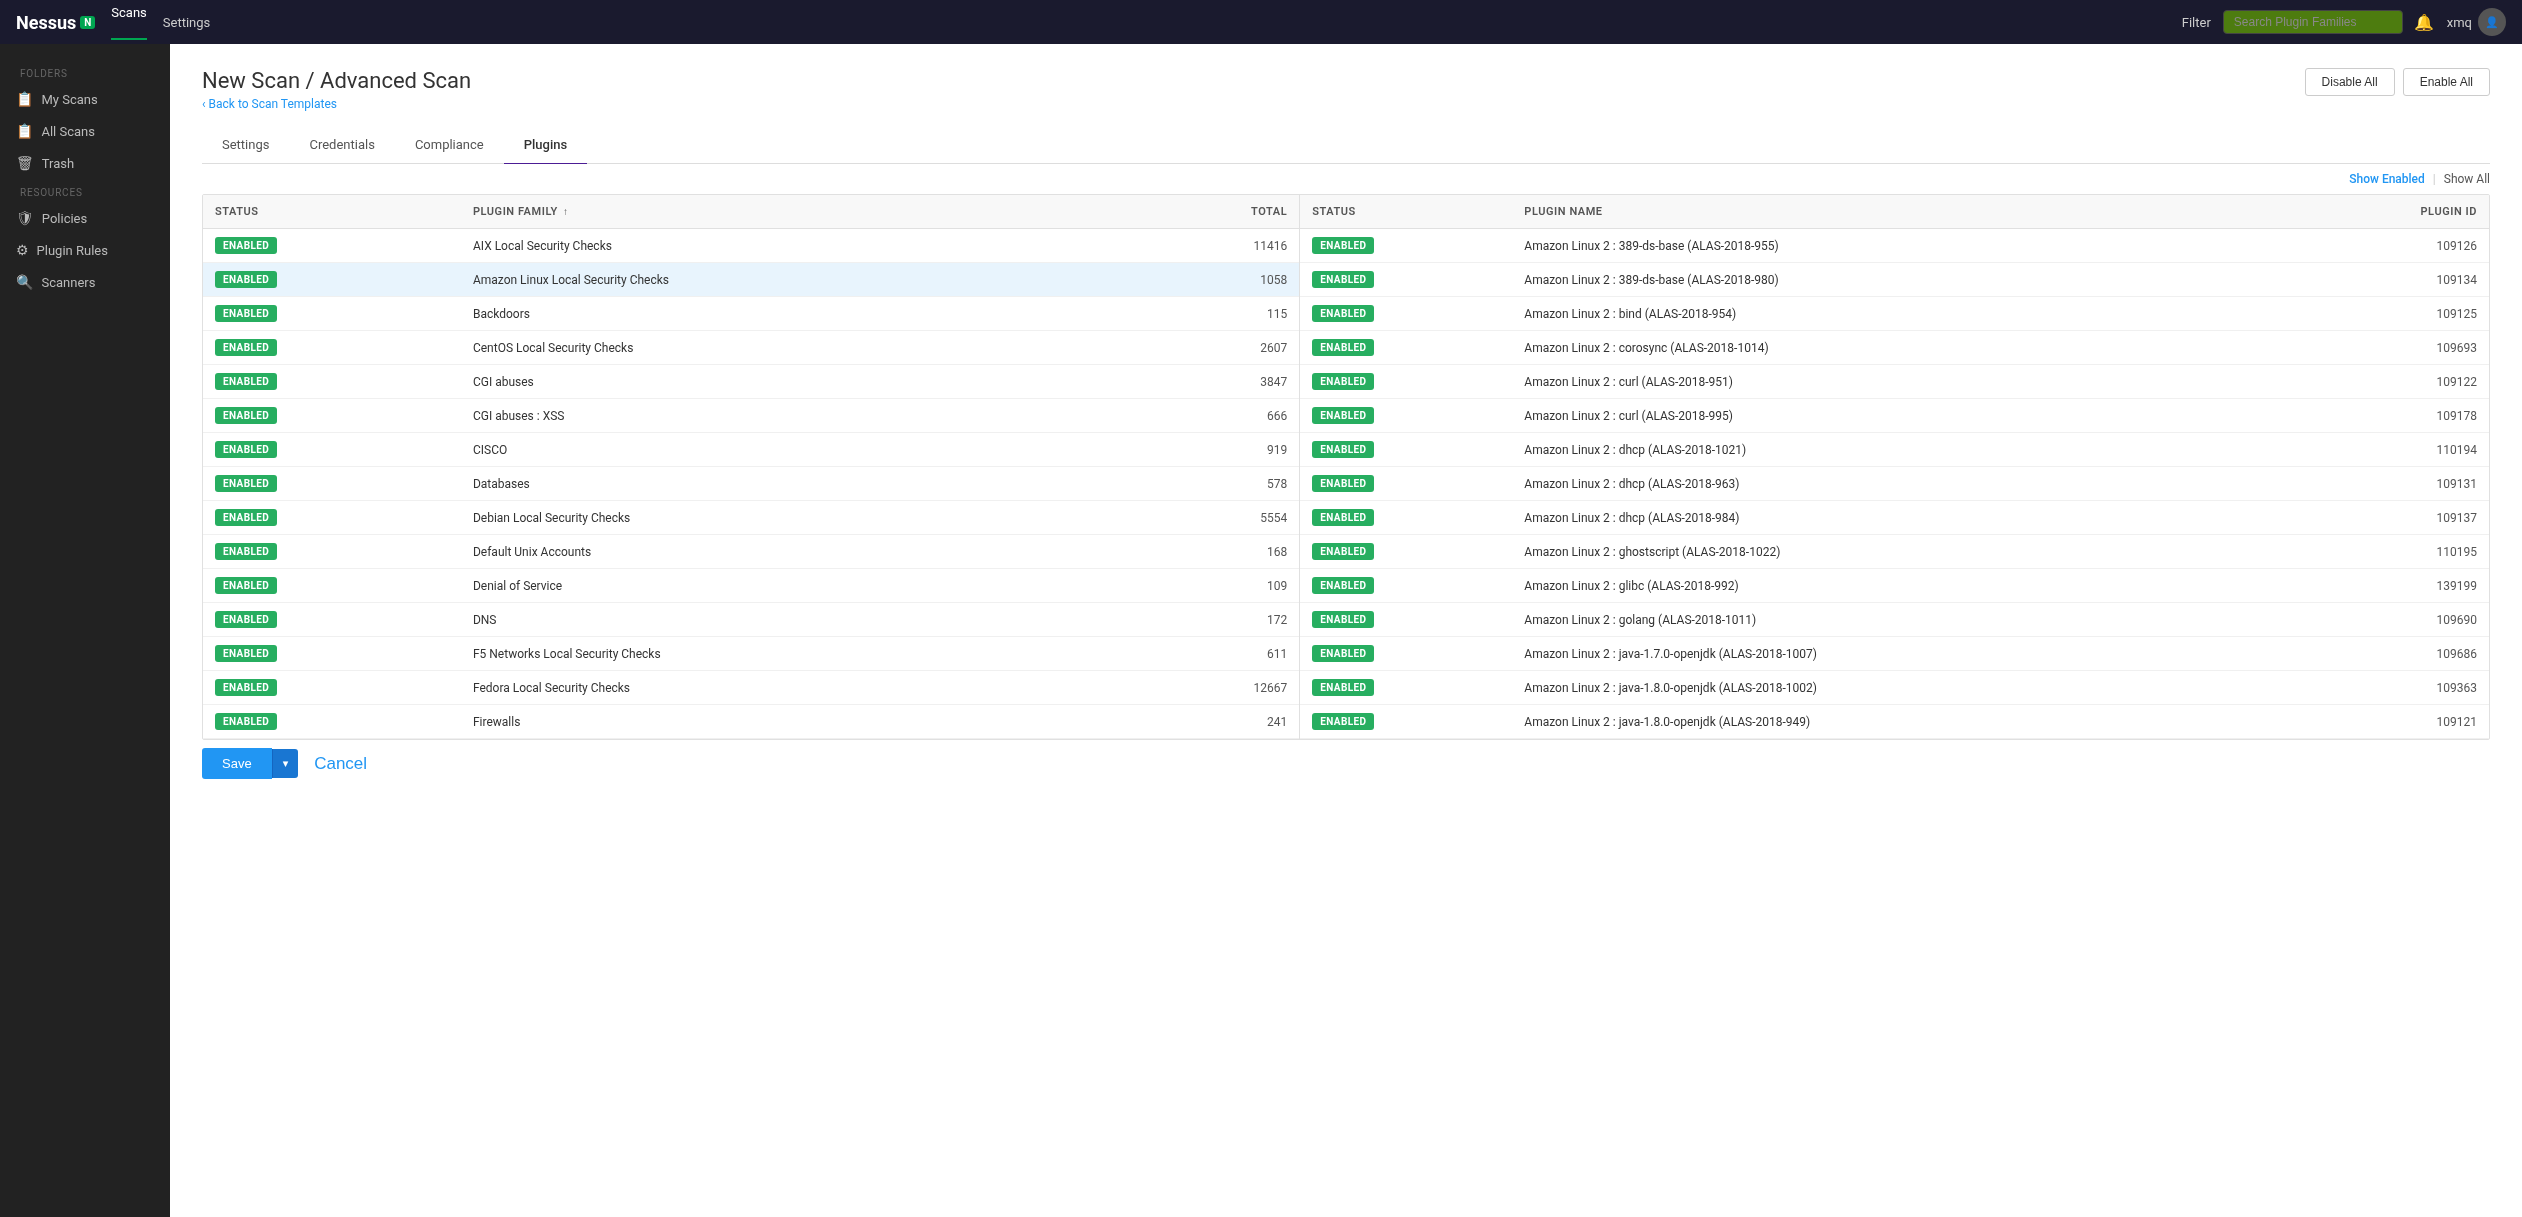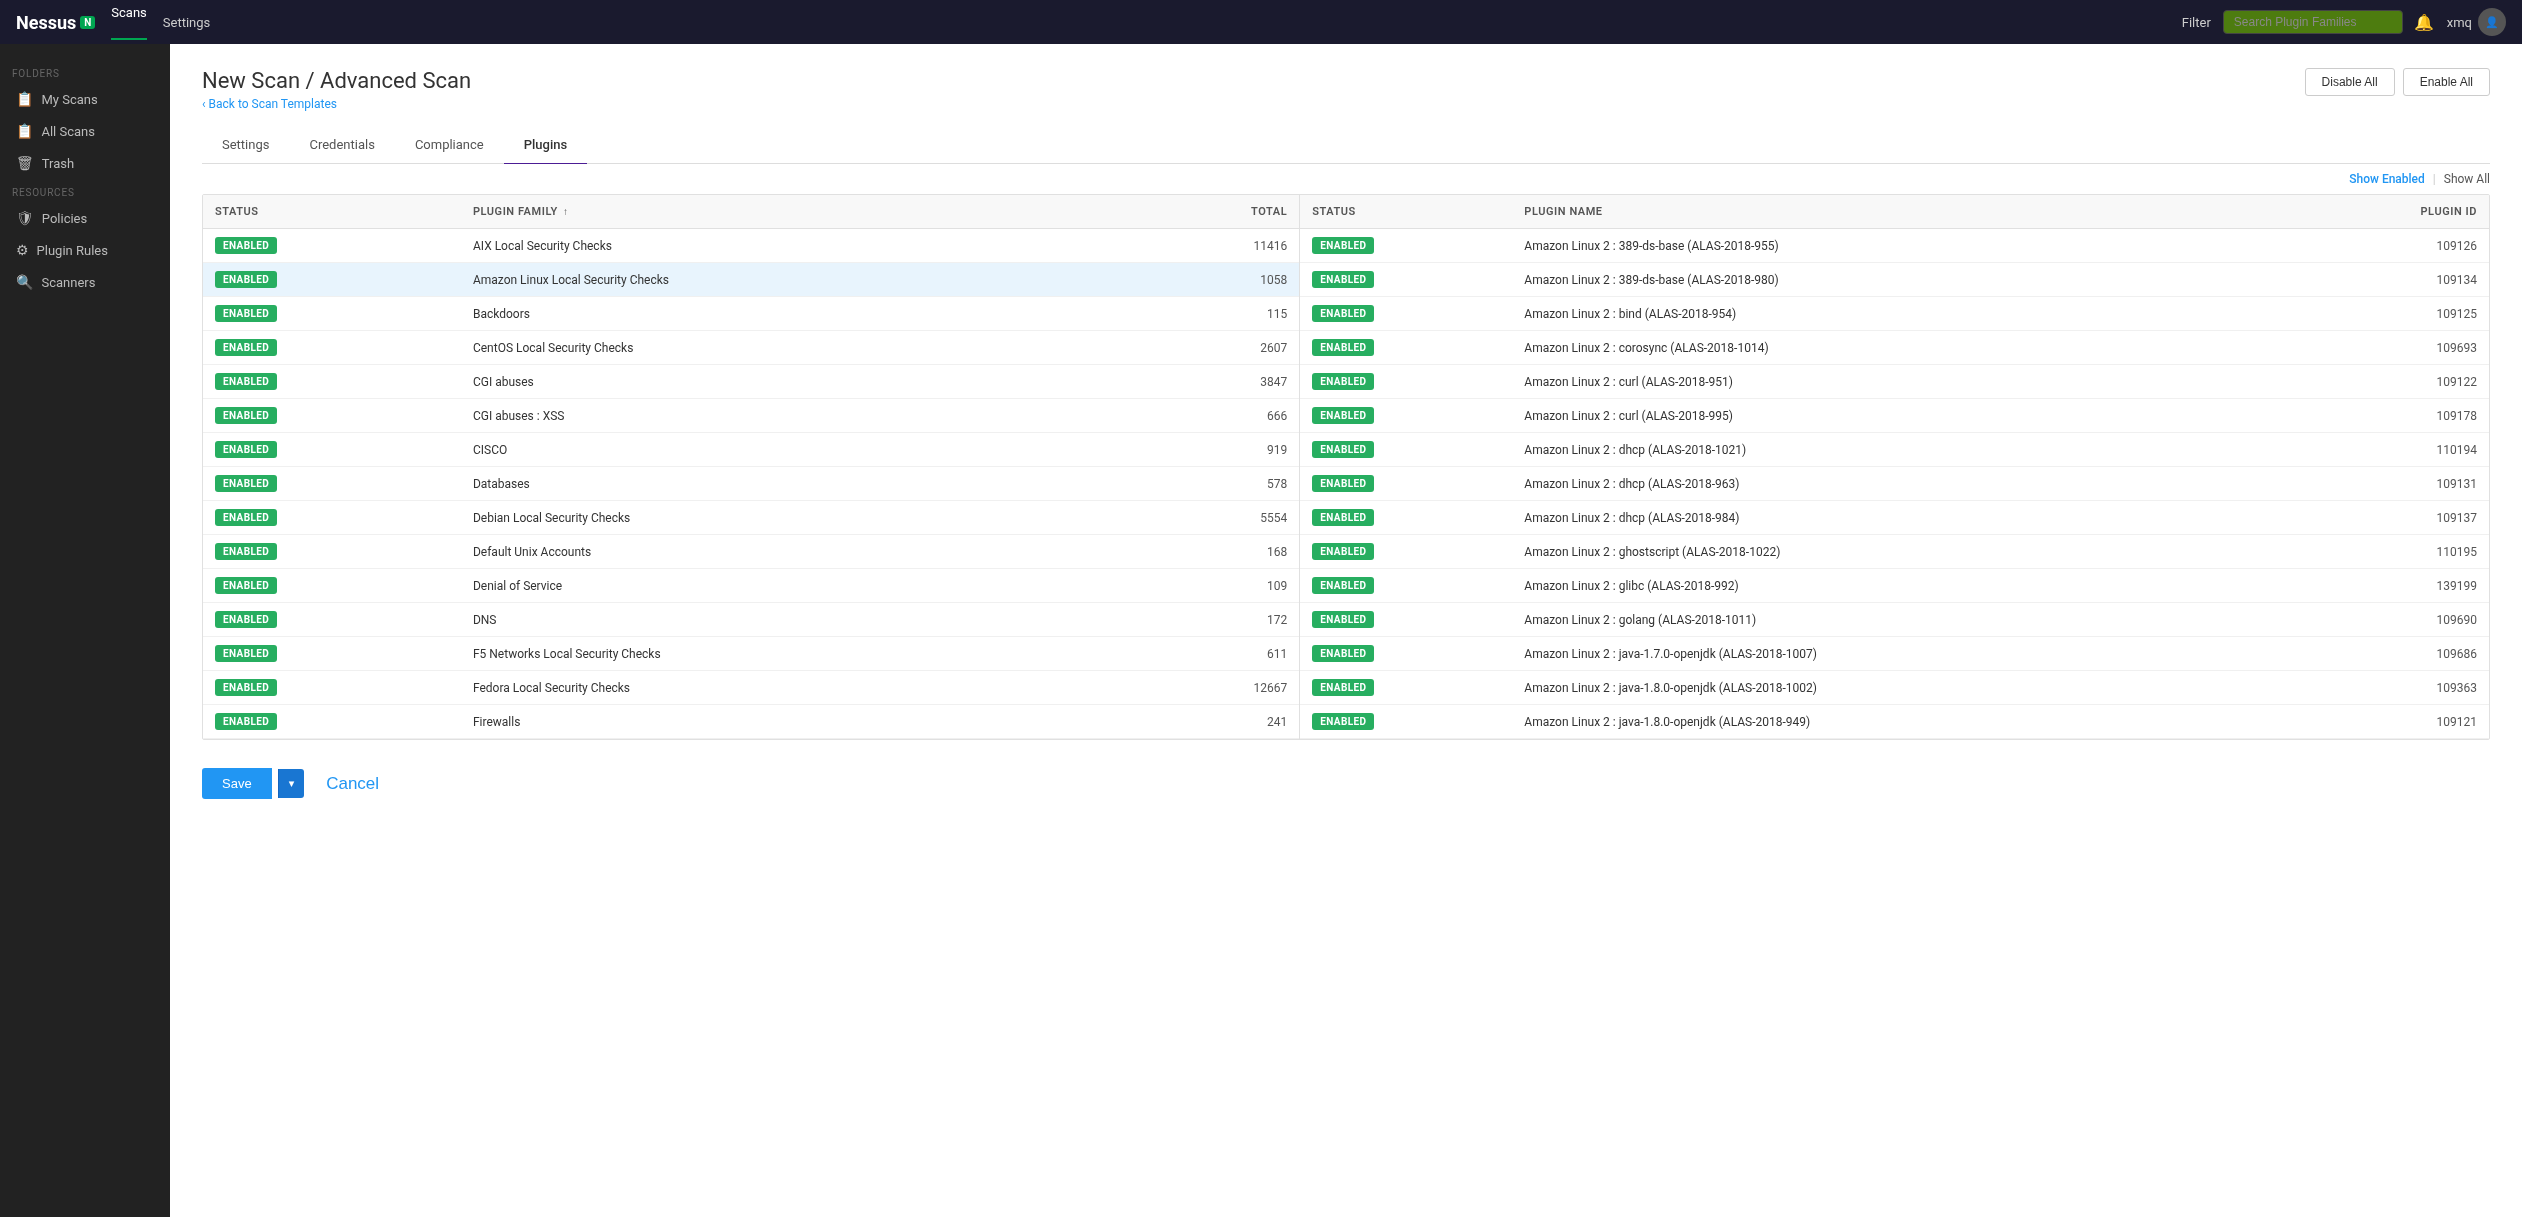--- a/index.html
+++ b/index.html
@@ -76,21 +76,21 @@
       background: #222;
       color: #aaa;
       padding: 16px 0;
       flex-shrink: 0;
     }
     .sidebar-section-label {
       font-size: 10px;
       color: #666;
       text-transform: uppercase;
       letter-spacing: 0.08em;
-      padding: 8px 12px 4px;
+      padding: 8px 20px 4px;
     }
     .sidebar-item {
       display: flex;
       align-items: center;
       gap: 8px;
       padding: 8px 16px;
       cursor: pointer;
       color: #bbb;
       font-size: 13px;
     }
@@ -189,22 +189,22 @@
       letter-spacing: 0.04em;
     }
 
     
     .sort-arrow { font-size: 10px; margin-left: 2px; }
 
     
     .bottom-actions {
       display: flex;
       align-items: center;
-      gap: 6px;
-      margin-top: 28px;
+      gap: 0;
+      margin-top: 8px;
     }
     .btn-save {
       background: #2196f3;
       color: white;
       border: none;
       padding: 8px 20px;
       border-radius: 3px 0 0 3px;
       cursor: pointer;
       font-size: 13px;
       font-weight: 500;

